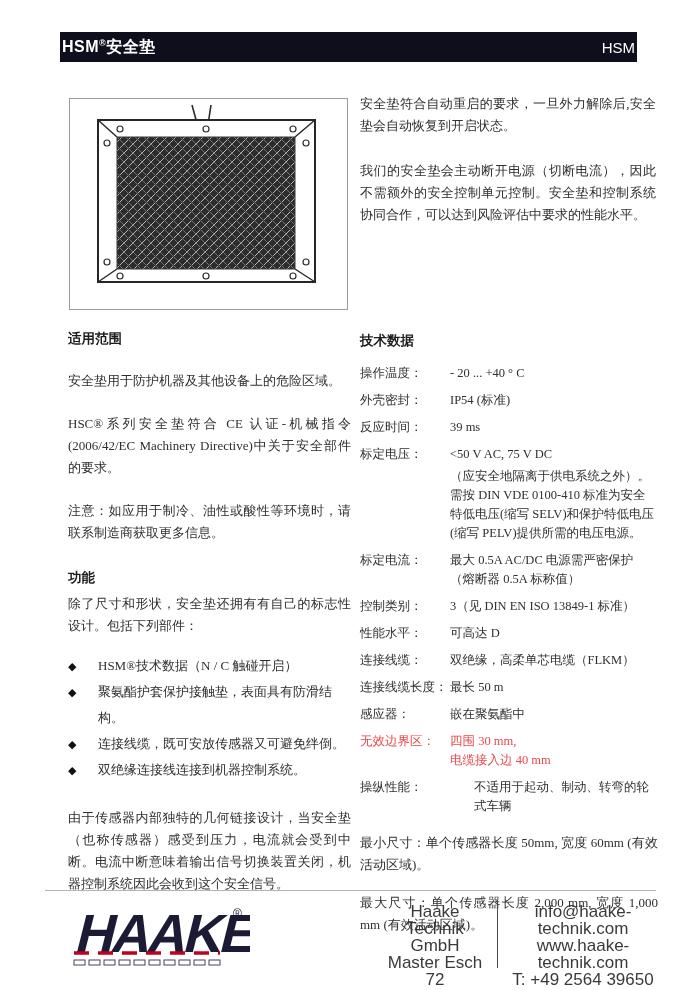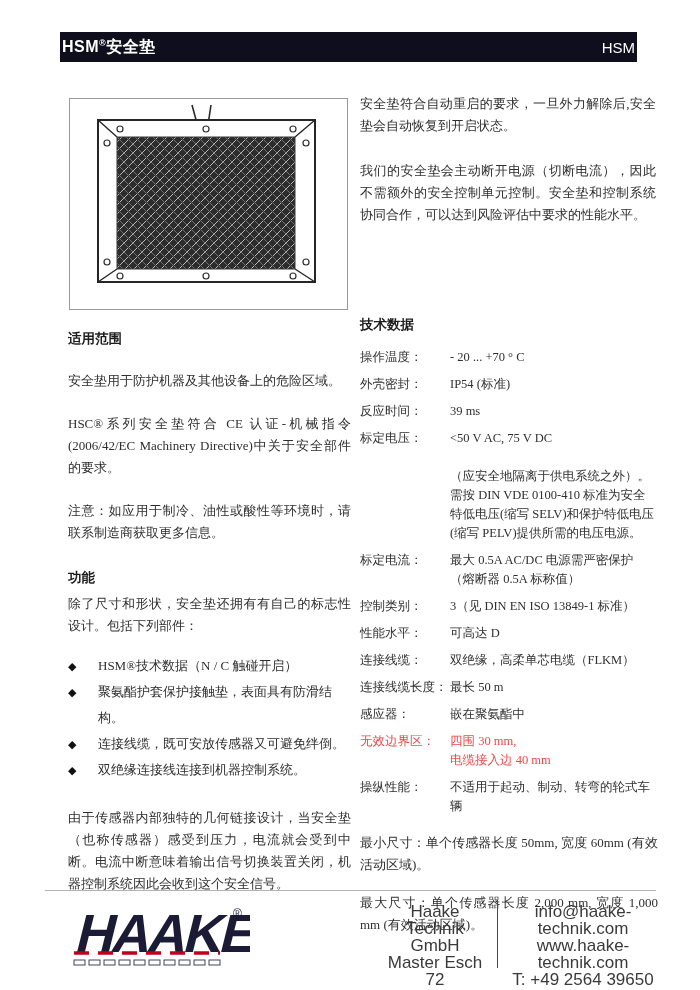--- a/index.html
+++ b/index.html
@@ -24,35 +24,35 @@
 
   
   .mat-figure {
     position:absolute; left:69px; top:98px; width:279px; height:212px;
     border:1px solid #9a9a9a; background:#fff;
   }
 
   
   .col-left  { position:absolute; left:68px;  top:330px; width:283px; }
   .col-right-intro { position:absolute; left:360px; top:93px;  width:296px; }
-  .col-right-tech  { position:absolute; left:360px; top:316px; width:298px; }
+  .col-right-tech  { position:absolute; left:360px; top:332px; width:298px; }
 
   h3.sec { font-size:13.5px; font-weight:bold; color:#1d1d1d; margin-bottom:14px; }
   p.body { font-size:13px; line-height:22px; margin-bottom:19px; text-align:justify; }
   p.body.tight { margin-bottom:16px; }
 
   ul.feat { list-style:none; margin:2px 0 24px 0; }
   ul.feat li { display:flex; font-size:13px; line-height:26px; }
   ul.feat .diamond { width:30px; flex:none; font-size:11px; color:#111; }
 
   
   .spec-row { display:flex; font-size:12.5px; line-height:19px; margin-bottom:8px; }
   .spec-label { width:90px; flex:none; }
   .spec-value { flex:1; }
-  .spec-note { margin-top:19px; }
+  .spec-note { margin-top:3px; }
   .spec-row.red, .spec-row.red .spec-label, .spec-row.red .spec-value { color:#e9494c; }
   .dim-par { font-size:13px; line-height:22px; margin-top:16px; text-align:justify; }
 
   
   .footer-rule { position:absolute; left:45px; top:890px; width:611px; border-top:1px solid #b3b3b3; }
   .logo-wrap { position:absolute; left:70px; top:902px; }
   .footer-addr, .footer-contact {
     font-family:"Liberation Sans",sans-serif; font-size:17px; line-height:17px; color:#3a3a3a;text-align:center;
   }
   .footer-addr    { position:absolute; left:385px; top:903px; width:100px; }
@@ -138,21 +138,21 @@
         </li>
     </ul>
     <p class="body">由于传感器内部独特的几何链接设计，当安全垫（也称传感器）感受到压力，电流就会受到中断。电流中断意味着输出信号切换装置关闭，机器控制系统因此会收到这个安全信号。</p>
   </section>
 
   <section class="col-right-tech">
     <h3 class="sec">技术数据</h3>
 
     <div class="spec-row">
       <div class="spec-label">操作温度：</div>
-      <div class="spec-value">- 20 ... +70 ° C</div>
+      <div class="spec-value">- 20 ... +40 ° C</div>
     </div>
     <div class="spec-row">
       <div class="spec-label">外壳密封：</div>
       <div class="spec-value">IP54 (标准)</div>
     </div>
     <div class="spec-row">
       <div class="spec-label">反应时间：</div>
       <div class="spec-value">39 ms</div>
     </div>
     <div class="spec-row">
@@ -186,21 +186,21 @@
       <div class="spec-label">感应器：</div>
       <div class="spec-value">嵌在聚氨酯中</div>
     </div>
     <div class="spec-row red">
       <div class="spec-label">无效边界区：</div>
       <div class="spec-value">
         <div>四围 30 mm,</div>
         <div>电缆接入边 40 mm</div>
       </div>
     </div>
-    <div class="spec-row" style="margin-top:4px;">
+    <div class="spec-row" style="margin-top:4px;gap:24px;">
       <div class="spec-label">操纵性能：</div>
       <div class="spec-value">不适用于起动、制动、转弯的轮式车辆</div>
     </div>
 
     <p class="dim-par">最小尺寸：单个传感器长度 50mm, 宽度 60mm (有效活动区域)。</p>
     <p class="dim-par">最大尺寸：单个传感器长度 2,000 mm, 宽度 1,000 mm (有效活动区域)。</p>
   </section>
 
   <div class="footer-rule"></div>
 

